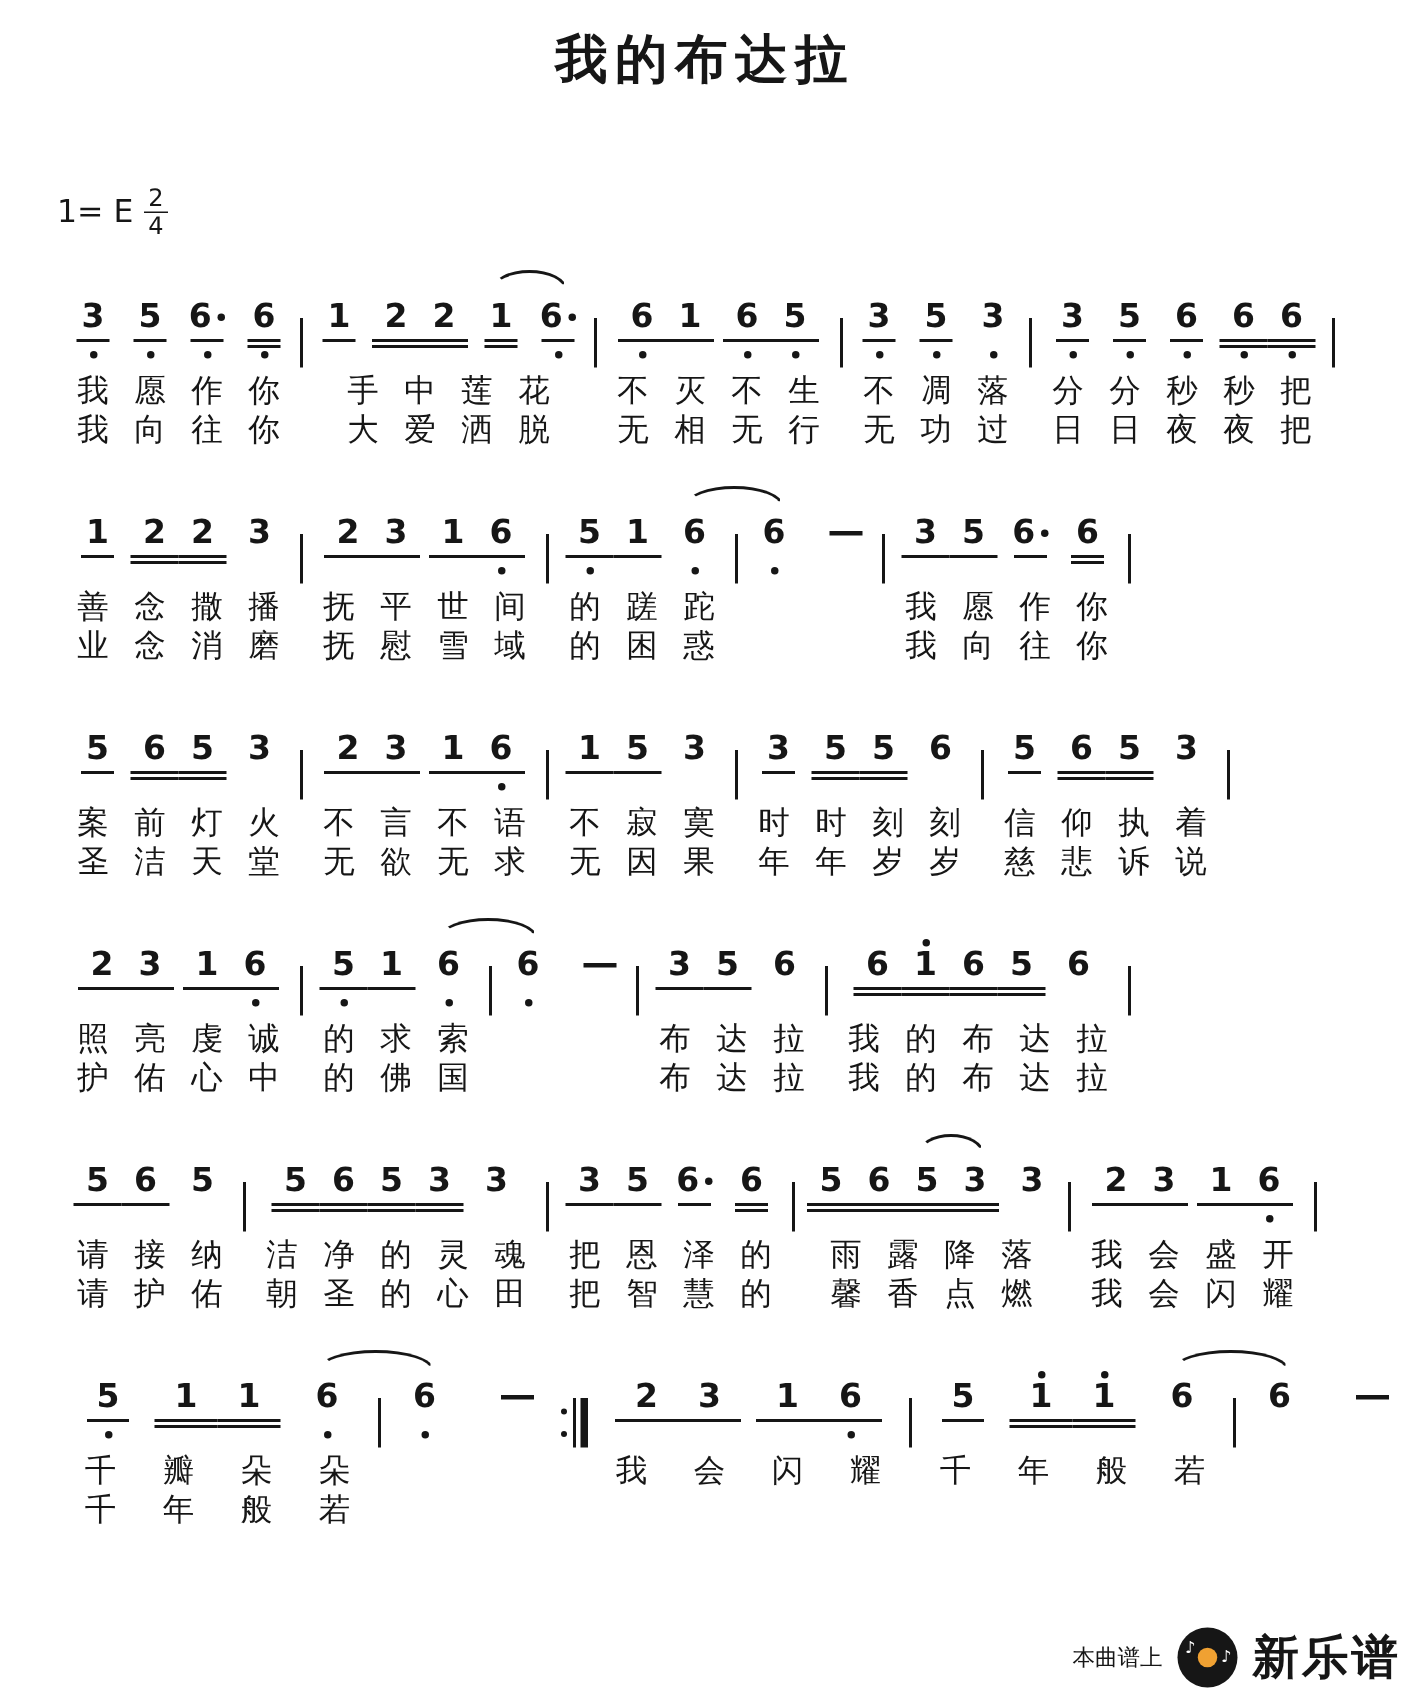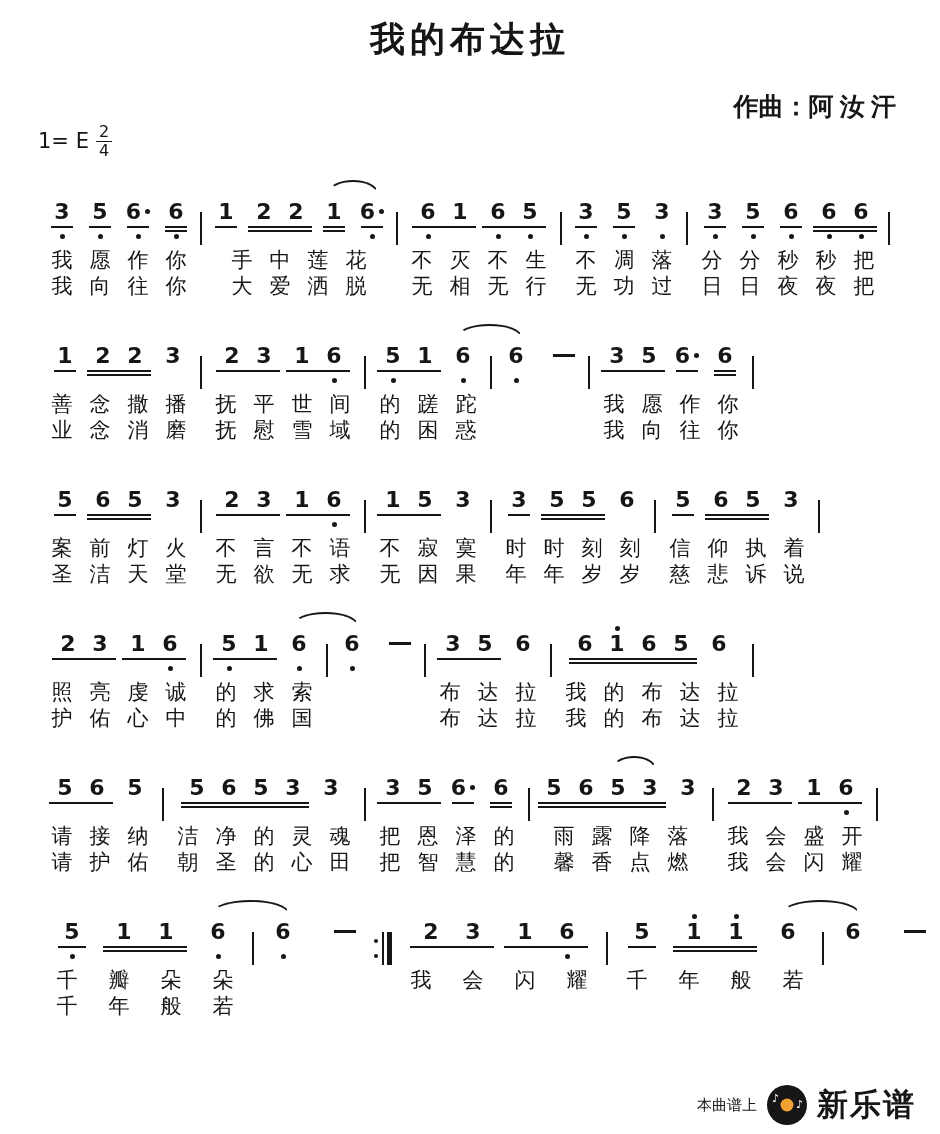--- a/index.html
+++ b/index.html
@@ -39,37 +39,36 @@
          margin-right:4px;box-sizing:border-box;}
   .rdot{width:4px;height:4px;border-radius:50%;background:#161616;}
   .thin{width:2px;background:#161616;}
   .thick{width:5px;background:#161616;margin-left:3px;}
   .arc{position:absolute;top:1px;height:13px;border:2px solid transparent;
        border-top:2px solid #161616;border-radius:50% 50% 0 0 / 100% 100% 0 0;box-sizing:border-box;}
   .line:nth-of-type(6) .slot{width:42px;}
   .line:nth-of-type(6) .notes{gap:10px;}
   .line:nth-of-type(6) .lyr{gap:10px;}
   .line:nth-of-type(6) .lchar{width:42px;}
-  .footer{position:absolute;right:24px;top:1084px;display:flex;align-items:center;gap:10px;}
+  .footer{position:absolute;right:6px;top:1084px;display:flex;align-items:center;gap:10px;}
   .f-note{font-size:15px;}
   .vinyl{width:40px;height:40px;border-radius:50%;background:#161616;position:relative;flex:none;}
   .vc{position:absolute;left:50%;top:50%;transform:translate(-50%,-50%);
       width:13px;height:13px;border-radius:50%;background:#f0a132;}
   .vn{position:absolute;color:#fff;font-size:11px;font-family:"DejaVu Sans",sans-serif;line-height:1;}
   .vn1{left:5px;top:8px;}
   .vn2{right:4px;top:14px;}
   .brand{font-size:31px;font-weight:bold;letter-spacing:2px;font-family:Liberation Mono, monospace;}
 </style>
 </head>
 <body>
 
 <div class="title">我的布达拉</div>
 
 <div class="credits">
-  <div>作曲：阿 汝 汗</div>
 </div>
 
 <div class="keysig">
   <span>1= E</span>
   <span class="frac">
     <span class="num">2</span>
     <span class="den">4</span>
   </span>
 </div>
 

